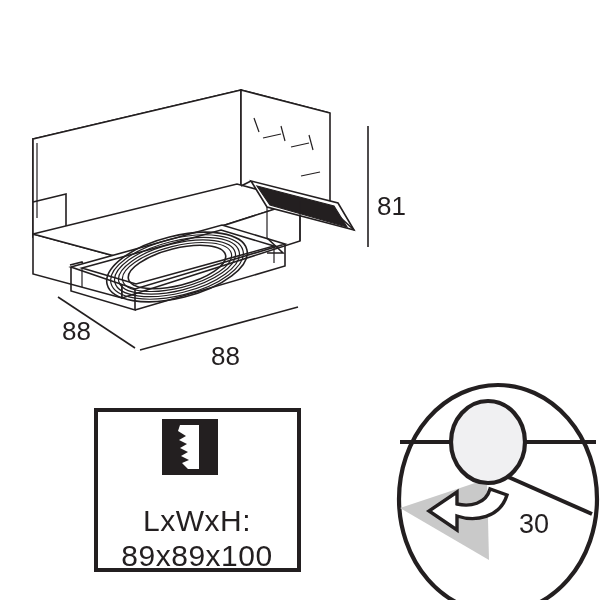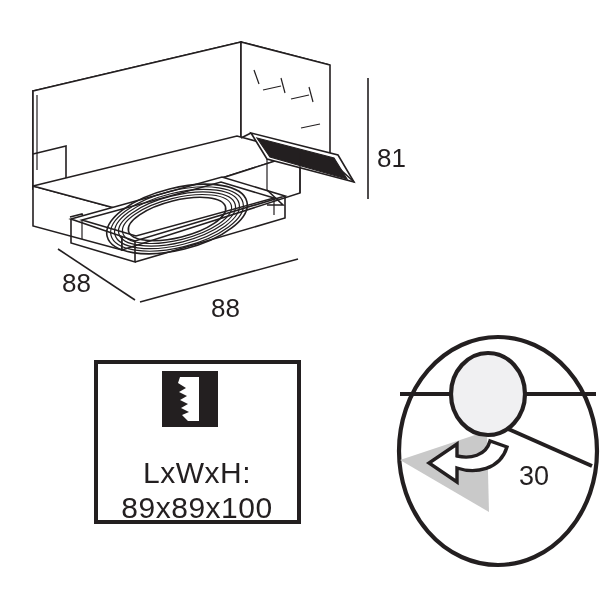--- a/index.html
+++ b/index.html
@@ -13,20 +13,21 @@
     font-family: "Liberation Sans", sans-serif;
     color: #231f20;
     overflow: hidden;
     position: relative;
   }
   #sheet {
     position: relative;
     width: 600px;
     height: 464px;
     background: #ffffff;
+    margin-top: 48px;
   }
   #sheet svg {
     display: block;
   }
   .dimtext {
     font-family: "Liberation Sans", sans-serif;
     font-size: 26px;
     fill: #231f20;
   }
   .boxlabel {

